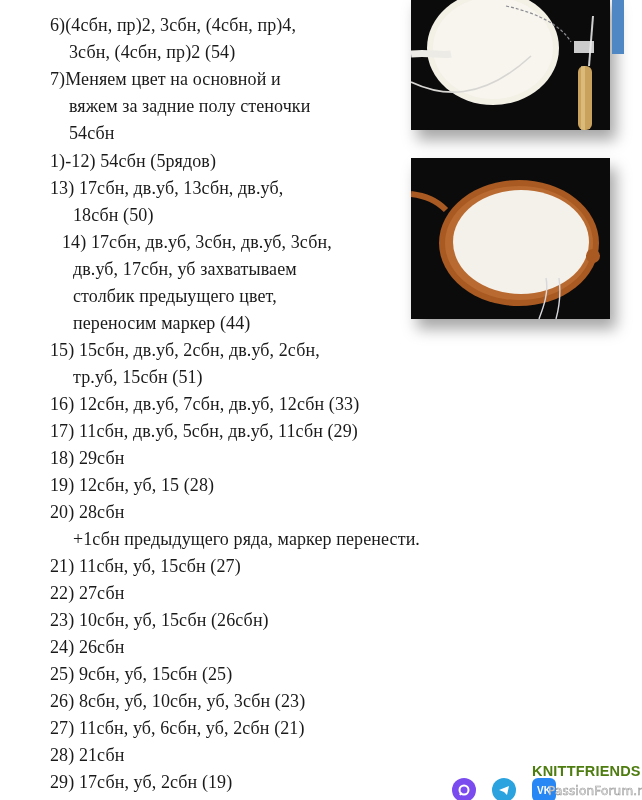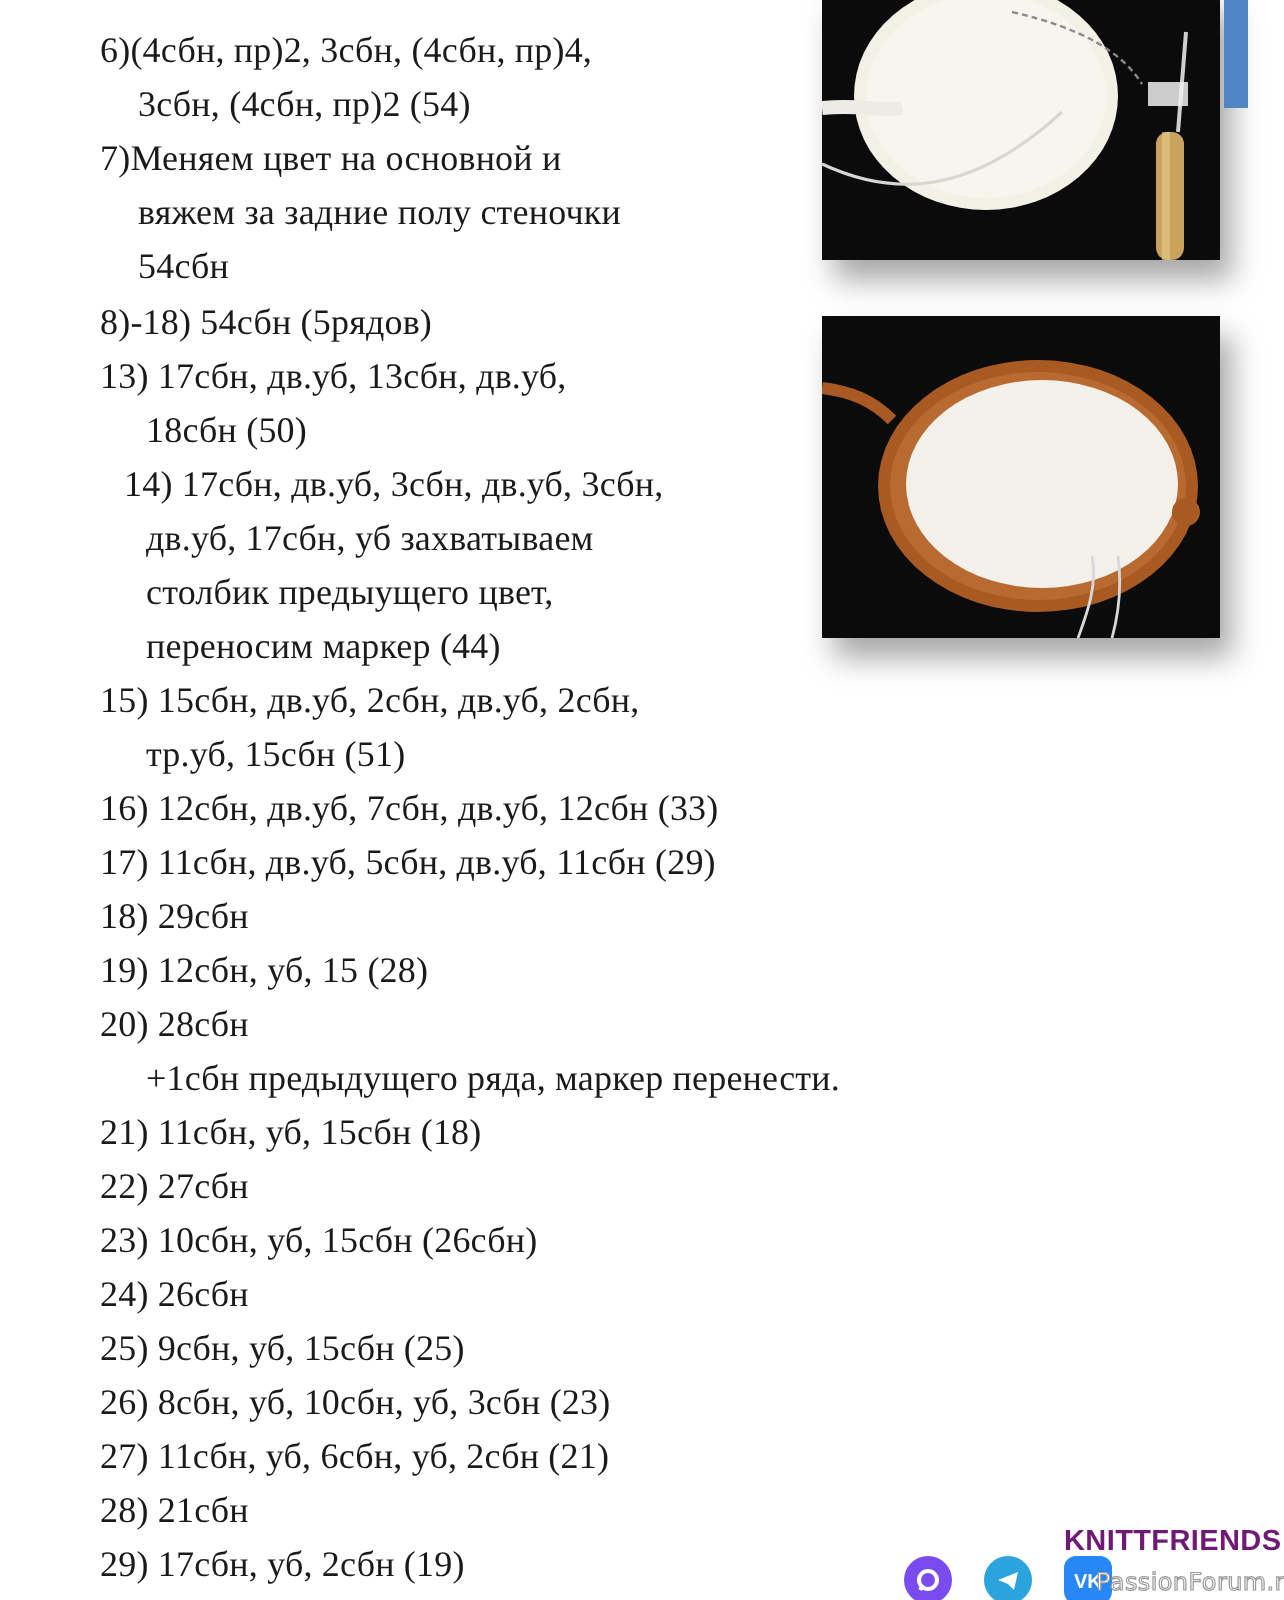--- a/index.html
+++ b/index.html
@@ -20,49 +20,49 @@
     overflow: hidden;
   }
   .photo1 { left: 411px; top: -4px; width: 199px; height: 134px; }
   .photo2 { left: 411px; top: 158px; width: 199px; height: 161px; }
   .blue-edge { position: absolute; left: 612px; top: 0; width: 12px; height: 54px; background: #4f87c4; }
   .footer {
     position: absolute; left: 452px; top: 760px; height: 40px; width: 190px;
   }
   .footer .icons { position: absolute; left: 0; top: 18px; display: flex; gap: 16px; align-items: center; }
   .icon-circle { width: 24px; height: 24px; border-radius: 50%; display: flex; align-items: center; justify-content: center; }
-  .brand { position: absolute; left: 80px; top: 3px; font-family: "Liberation Sans", "DejaVu Sans", sans-serif; font-weight: bold; font-size: 14.5px; color: #701a75; letter-spacing: 0.2px; }
+  .brand { position: absolute; left: 80px; top: 3px; font-family: "Liberation Sans", "DejaVu Sans", sans-serif; font-weight: bold; font-size: 14.5px; color: #4d7c0f; letter-spacing: 0.2px; }
   .site { position: absolute; left: 96px; top: 24px; font-family: "DejaVu Sans", sans-serif; font-size: 12px; color: #fff; -webkit-text-stroke: 0.6px #9a9a9a; letter-spacing: 0.2px; }
 </style>
 </head>
 <body>
 
 <div class="page">
   <div id="lines">
       <div class="line" style="left: 50px; top: 12px;">6)(4сбн, пр)2, 3сбн, (4сбн, пр)4,</div>
       <div class="line" style="left: 69px; top: 39px;">3сбн, (4сбн, пр)2 (54)</div>
       <div class="line" style="left: 50px; top: 66px;">7)Меняем цвет на основной и</div>
       <div class="line" style="left: 69px; top: 93px;">вяжем за задние полу стеночки</div>
       <div class="line" style="left: 69px; top: 120px;">54сбн</div>
-      <div class="line" style="left: 50px; top: 148px;">8)-18) 54сбн (5рядов)</div>
+      <div class="line" style="left: 50px; top: 148px;">1)-12) 54сбн (5рядов)</div>
       <div class="line" style="left: 50px; top: 175px;">13)   17сбн, дв.уб, 13сбн, дв.уб,</div>
       <div class="line" style="left: 73px; top: 202px;">18сбн (50)</div>
       <div class="line" style="left: 50px; top: 229px; margin-left: 12px;">14)   17сбн, дв.уб, 3сбн, дв.уб, 3сбн,</div>
       <div class="line" style="left: 73px; top: 256px;">дв.уб, 17сбн, уб захватываем</div>
       <div class="line" style="left: 73px; top: 283px;">столбик предыущего цвет,</div>
       <div class="line" style="left: 73px; top: 310px;">переносим маркер (44)</div>
       <div class="line" style="left: 50px; top: 337px;">15)   15сбн, дв.уб, 2сбн, дв.уб, 2сбн,</div>
       <div class="line" style="left: 73px; top: 364px;">тр.уб, 15сбн (51)</div>
       <div class="line" style="left: 50px; top: 391px;">16)   12сбн, дв.уб, 7сбн, дв.уб, 12сбн (33)</div>
       <div class="line" style="left: 50px; top: 418px;">17)   11сбн, дв.уб, 5сбн, дв.уб, 11сбн (29)</div>
       <div class="line" style="left: 50px; top: 445px;">18)   29сбн</div>
       <div class="line" style="left: 50px; top: 472px;">19)   12сбн, уб, 15 (28)</div>
       <div class="line" style="left: 50px; top: 499px;">20)   28сбн</div>
       <div class="line" style="left: 73px; top: 526px;">+1сбн предыдущего ряда, маркер перенести.</div>
-      <div class="line" style="left: 50px; top: 553px;">21)   11сбн, уб, 15сбн (18)</div>
+      <div class="line" style="left: 50px; top: 553px;">21)   11сбн, уб, 15сбн (27)</div>
       <div class="line" style="left: 50px; top: 580px;">22)   27сбн</div>
       <div class="line" style="left: 50px; top: 607px;">23)   10сбн, уб, 15сбн (26сбн)</div>
       <div class="line" style="left: 50px; top: 634px;">24)   26сбн</div>
       <div class="line" style="left: 50px; top: 661px;">25)   9сбн, уб, 15сбн (25)</div>
       <div class="line" style="left: 50px; top: 688px;">26)   8сбн, уб, 10сбн, уб, 3сбн (23)</div>
       <div class="line" style="left: 50px; top: 715px;">27)   11сбн, уб, 6сбн, уб, 2сбн (21)</div>
       <div class="line" style="left: 50px; top: 742px;">28)   21сбн</div>
       <div class="line" style="left: 50px; top: 769px;">29)   17сбн, уб, 2сбн (19)</div>
     </div>
 

